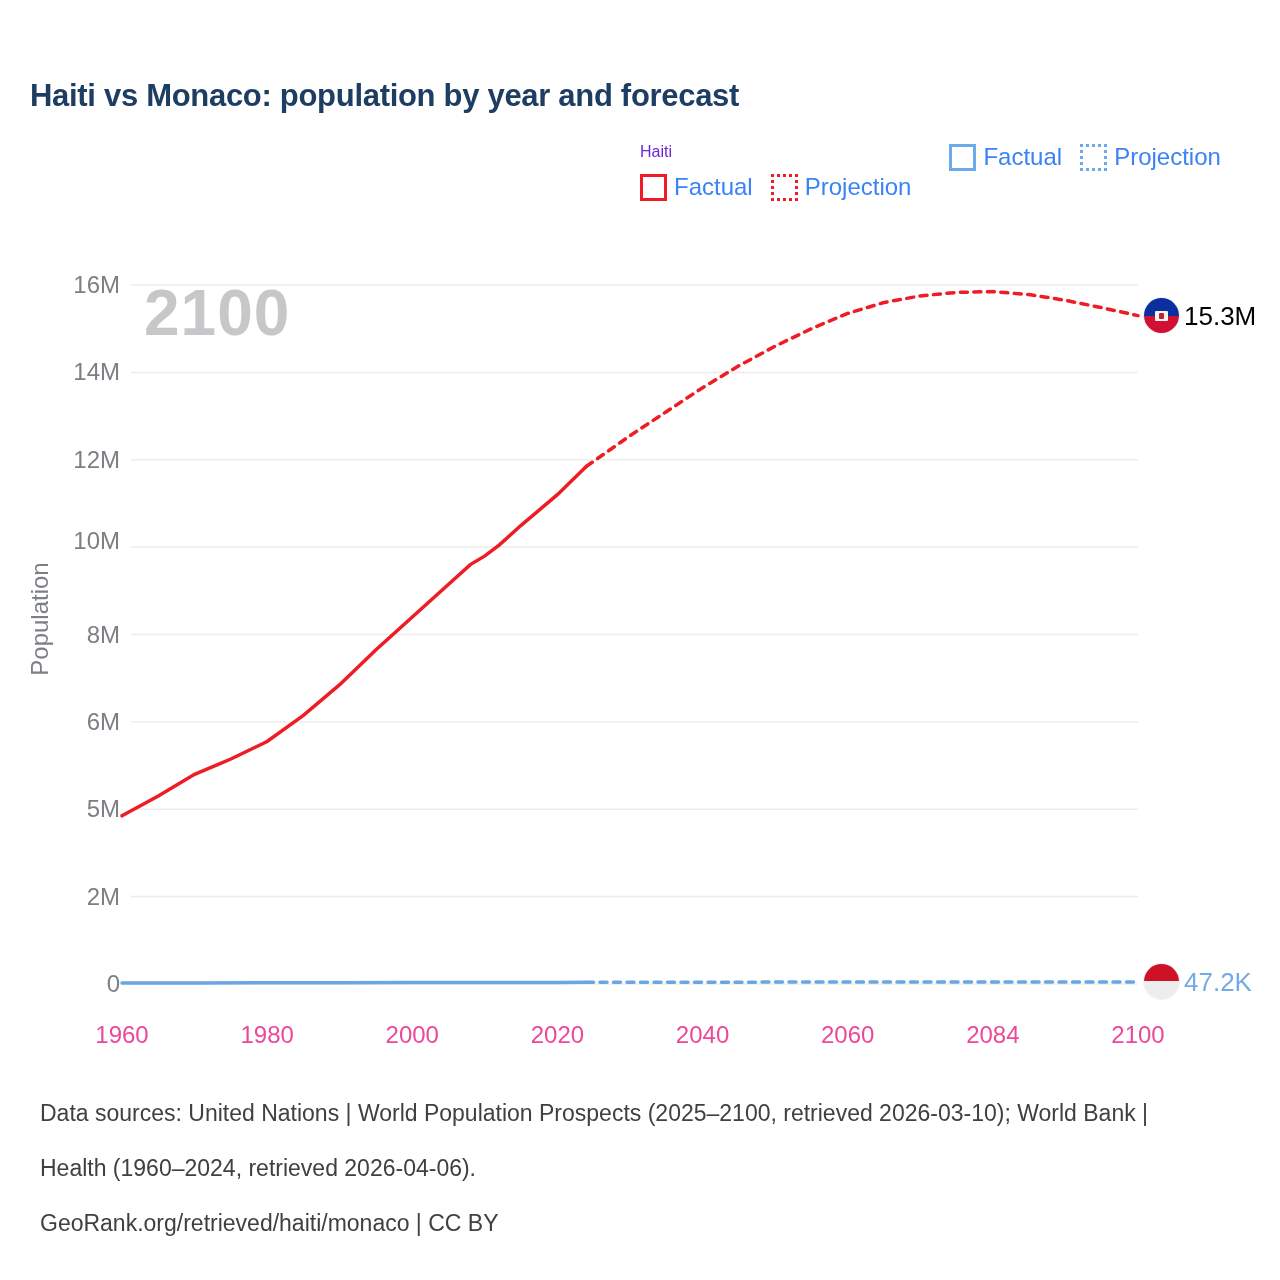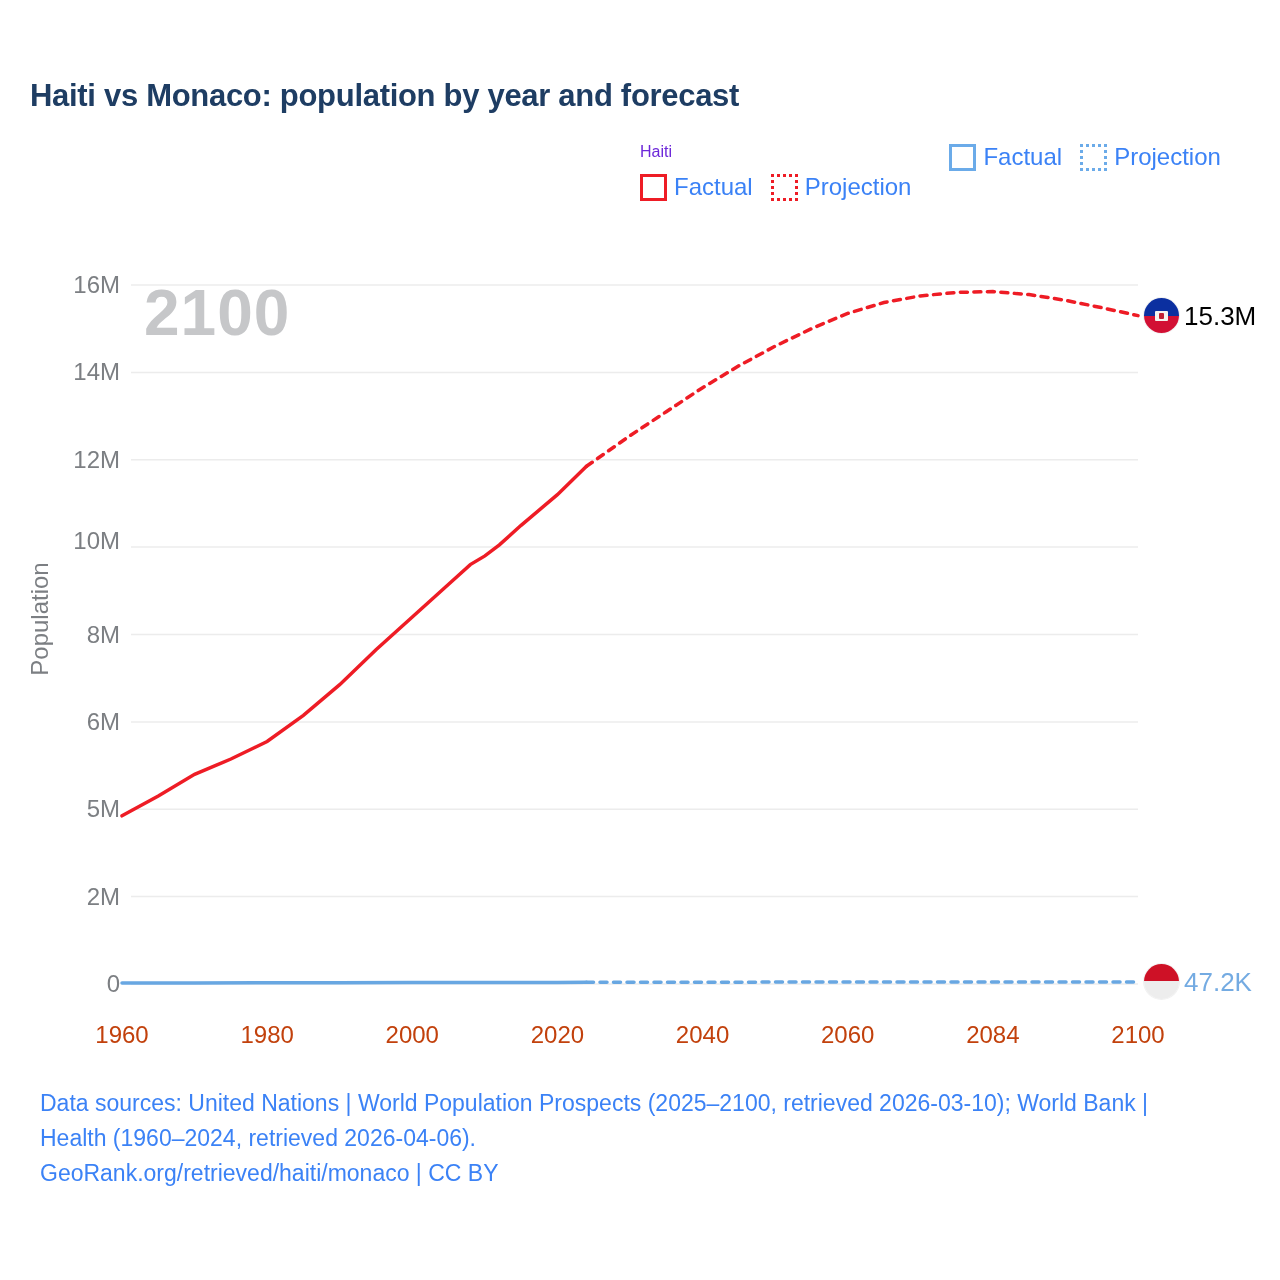--- a/index.html
+++ b/index.html
@@ -22,38 +22,38 @@
 
   
   .watermark{position:absolute;left:144px;top:276px;font-size:64px;font-weight:700;
     color:#c6c7c9;letter-spacing:1px;}
   .ylabel{position:absolute;left:-30px;top:605px;width:140px;text-align:center;
     transform:rotate(-90deg);font-size:24px;color:#7c7f83;}
   #plot{position:absolute;left:0;top:0;}
   .ytick{position:absolute;left:0;width:120px;text-align:right;font-size:24px;
     color:#7c7f83;line-height:30px;}
   .xtick{position:absolute;width:110px;text-align:center;font-size:24px;
-    color:#c2410c;top:1020px;line-height:30px;}
+    color:#ec4899;top:1020px;line-height:30px;}
 
   
   .flag-marker{position:absolute;width:35px;height:35px;border-radius:50%;
     box-shadow:0 0 0 1px rgba(0,0,0,0.06);}
   .flag-marker.haiti{background:linear-gradient(#0b2fa0 0 50%,#d21034 50% 100%);}
   .flag-marker.monaco{background:linear-gradient(#ce1126 0 50%,#ededed 50% 100%);}
   .haiti-emblem{position:absolute;left:11px;top:13px;width:13px;height:10px;background:#f5f3ee;
     border-radius:1px;}
   .haiti-emblem::after{content:"";position:absolute;left:4px;top:2px;width:5px;height:6px;
     background:#c02033;border-radius:1px;}
   .end-label{position:absolute;font-size:26px;line-height:32px;}
   .end-label.haiti{color:#000000;}
   .end-label.monaco{color:#74abe2;}
 
   
   .footer{position:absolute;left:40px;top:1086px;width:1180px;font-size:23px;
-    color:#3b82f6;line-height:35px;}
+    color:#404040;line-height:55px;}
   .footer p{margin:0;}
 </style>
 </head>
 <body>
 
 <div class="stage">
 
   <div class="chart-title">Haiti vs Monaco: population by year and forecast</div>
 
   <div class="legend">

